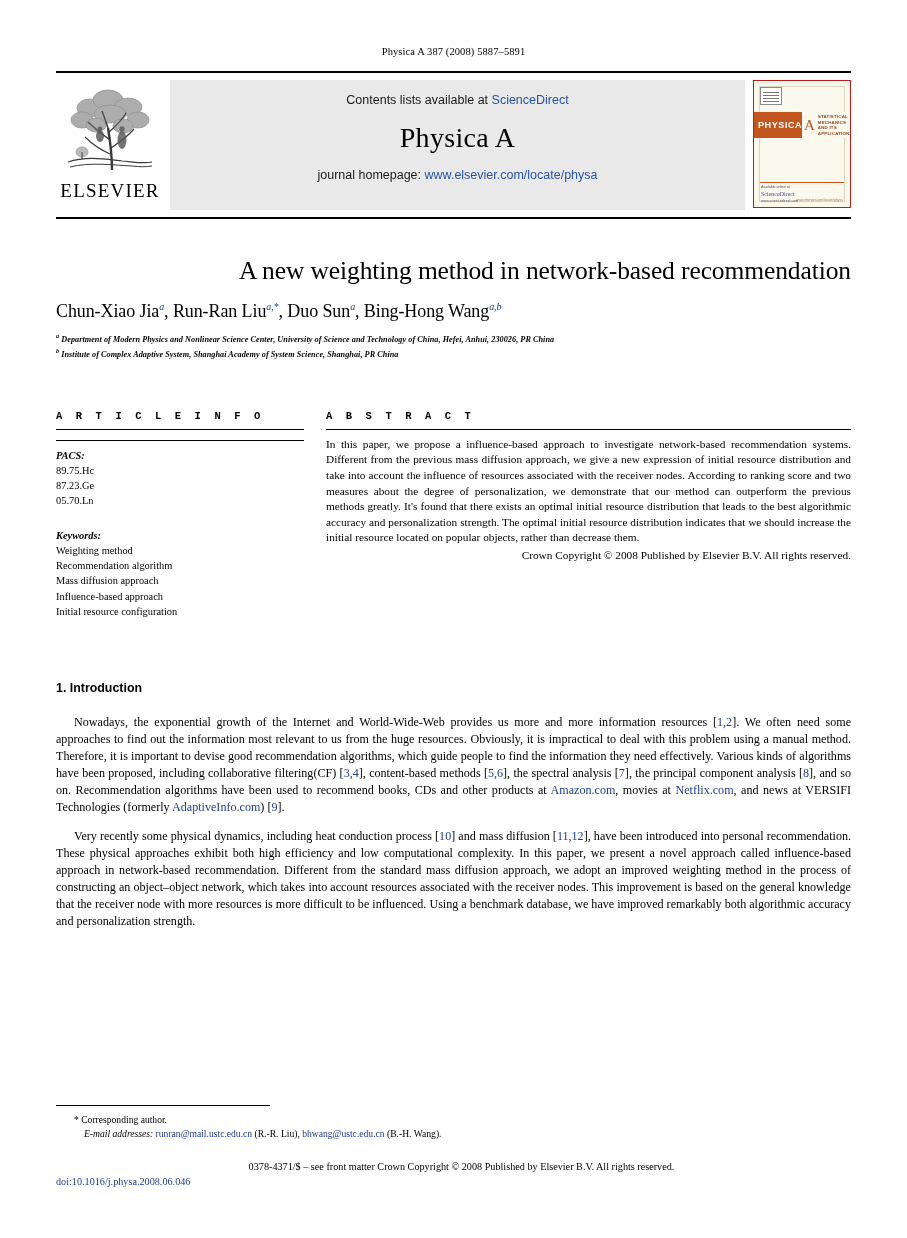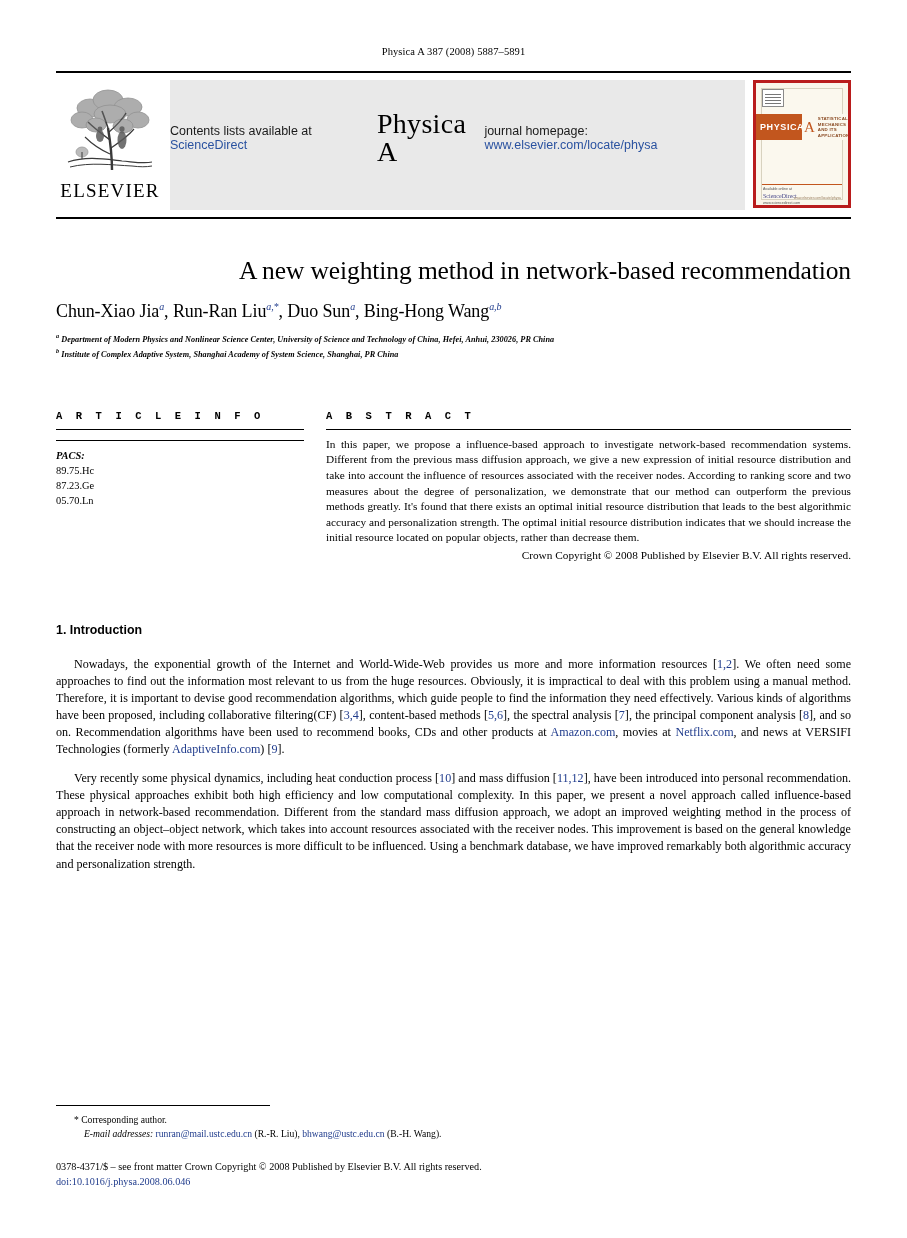--- a/index.html
+++ b/index.html
@@ -65,21 +65,21 @@
     color: #000000;
     line-height: 1;
     margin-top: 1px;
   }
   .sd-box {
     flex: 1 1 auto;
     background: #e9e9e9;
     margin-left: 6px;
     margin-right: 8px;
     display: flex;
-    flex-direction: row;
+    flex-direction: column;
     align-items: center;
     justify-content: space-between;
     padding: 13px 0 28px 0;
     box-sizing: border-box;
   }
   .sd-line1 {
     font-family: "Liberation Sans", sans-serif;
     font-size: 12.5px;
     color: #1a1a1a;
   }
@@ -92,21 +92,21 @@
   }
   .sd-line3 {
     font-family: "Liberation Sans", sans-serif;
     font-size: 12.5px;
     color: #1a1a1a;
   }
   .cover-thumb {
     flex: 0 0 98px;
     width: 98px;
     height: 128px;
-    border: 3px solid #b91c1c;
+    border: 1px solid #b91c1c;
     background: #faf6ea;
     position: relative;
     box-sizing: border-box;
     overflow: hidden;
   }
   .cover-inner {
     position: absolute;
     inset: 5px;
     border: 1px solid #d8d2bf;
     background: #fbf8ee;
@@ -325,20 +325,21 @@
     font-size: 9.6px;
     line-height: 1.5;
     margin-left: 28px;
   }
   .foot-email .lbl { font-style: italic; }
   .foot-issn {
     font-family: "Liberation Serif", serif;
     font-size: 10.2px;
     margin-top: 19px;
     line-height: 1.45;
+    text-align: center;
   }
   .foot-doi {
     font-family: "Liberation Serif", serif;
     font-size: 10.2px;
     color: #1f3b8c;
     line-height: 1.45;
   }
 </style>
 </head>
 <body>
@@ -448,20 +449,28 @@
 
       <div class="meta-block">
         <div class="meta-label">PACS:</div>
         <div>89.75.Hc</div>
         <div>87.23.Ge</div>
         <div>05.70.Ln</div>
       </div>
 
       <div class="meta-gap"></div>
 
+      <div class="meta-block">
+        <div class="meta-label">Keywords:</div>
+        <div>Weighting method</div>
+        <div>Recommendation algorithm</div>
+        <div>Mass diffusion approach</div>
+        <div>Influence-based approach</div>
+        <div>Initial resource configuration</div>
+      </div>
     </div>
 
     <div class="col-gap"></div>
 
     <div class="col-right">
       <div class="sec-head">A B S T R A C T</div>
       <div class="hr-thin"></div>
       <div class="abstract-body">In this paper, we propose a influence-based approach to investigate network-based recommendation systems. Different from the previous mass diffusion approach, we give a new expression of initial resource distribution and take into account the influence of resources associated with the receiver nodes. According to ranking score and two measures about the degree of personalization, we demonstrate that our method can outperform the previous methods greatly. It's found that there exists an optimal initial resource distribution that leads to the best algorithmic accuracy and personalization strength. The optimal initial resource distribution indicates that we should increase the initial resource located on popular objects, rather than decrease them.</div>
       <div class="abstract-copy">Crown Copyright © 2008 Published by Elsevier B.V. All rights reserved.</div>
     </div>

